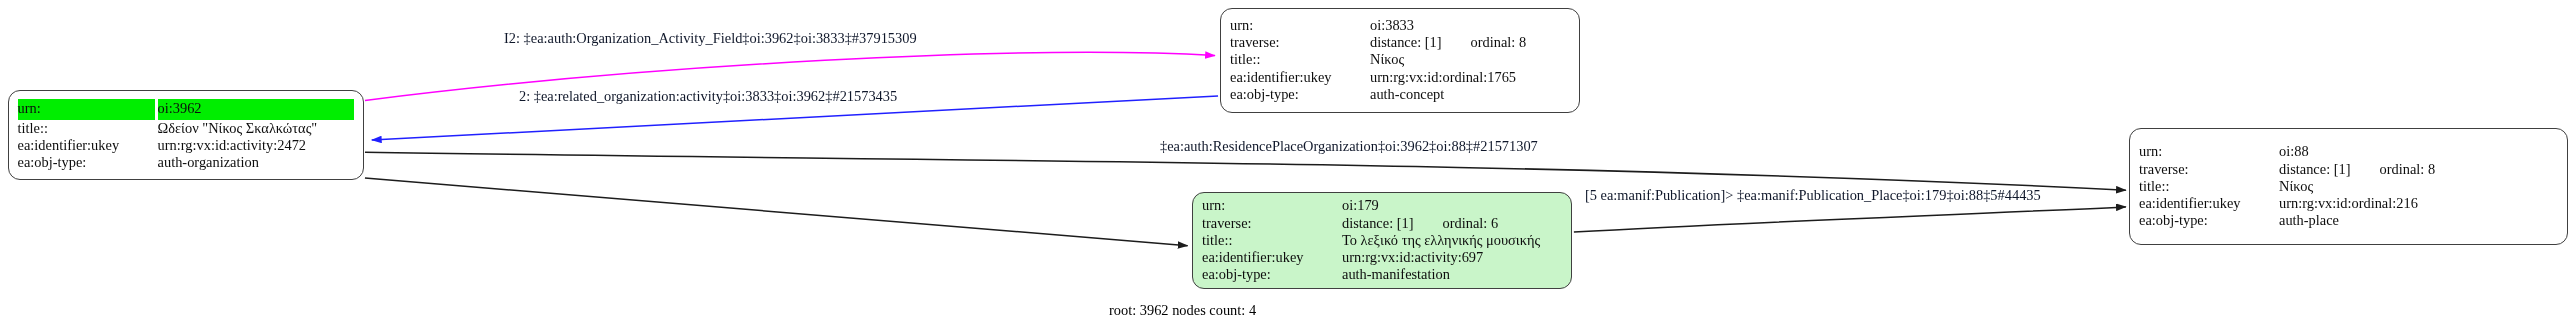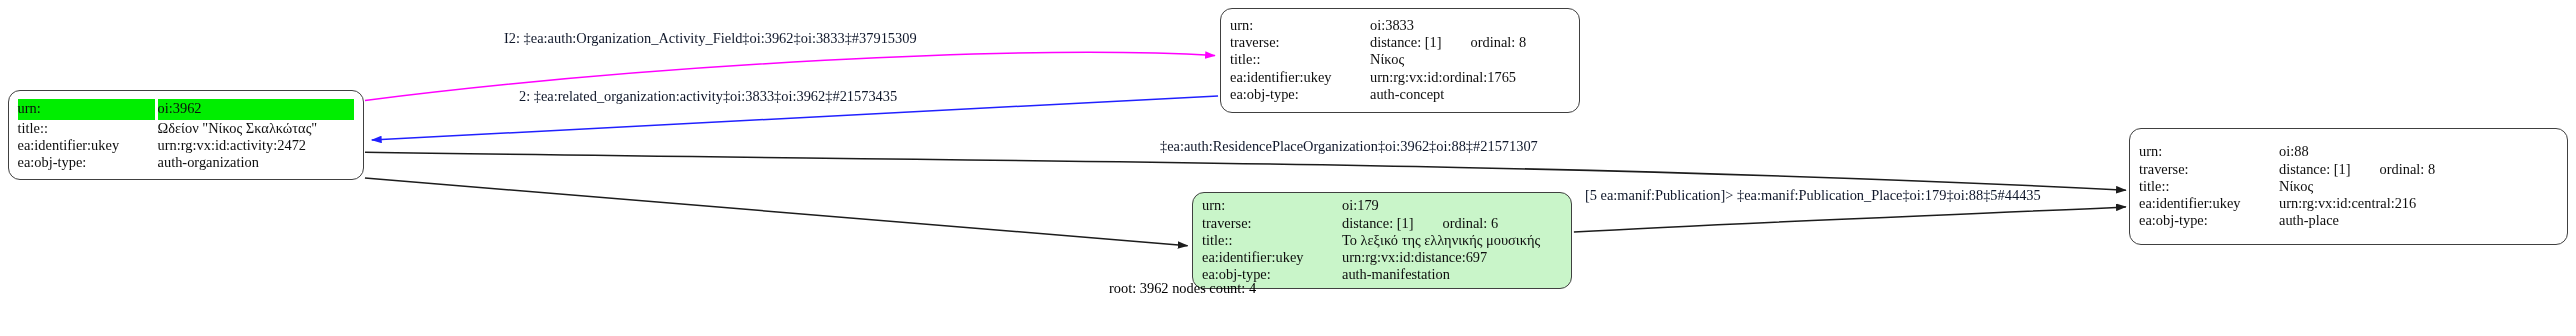--- a/index.html
+++ b/index.html
@@ -135,21 +135,21 @@
       <span class="k">traverse:</span>
       <span class="v">distance: [1]</span>
       <span class="v2">ordinal: 6</span>
     </div>
     <div class="row">
       <span class="k">title::</span>
       <span class="v">Το λεξικό της ελληνικής μουσικής</span>
     </div>
     <div class="row">
       <span class="k">ea:identifier:ukey</span>
-      <span class="v">urn:rg:vx:id:distance:697</span>
+      <span class="v">urn:rg:vx:id:activity:697</span>
     </div>
     <div class="row">
       <span class="k">ea:obj-type:</span>
       <span class="v">auth-manifestation</span>
     </div>
   </div>
 
   <div class="node" style="left:2129px;top:128px;width:439px;height:117px;">
     <div class="row">
       <span class="k">urn:</span>
@@ -159,24 +159,24 @@
       <span class="k">traverse:</span>
       <span class="v">distance: [1]</span>
       <span class="v2">ordinal: 8</span>
     </div>
     <div class="row">
       <span class="k">title::</span>
       <span class="v">Νίκος</span>
     </div>
     <div class="row">
       <span class="k">ea:identifier:ukey</span>
-      <span class="v">urn:rg:vx:id:central:216</span>
+      <span class="v">urn:rg:vx:id:ordinal:216</span>
     </div>
     <div class="row">
       <span class="k">ea:obj-type:</span>
       <span class="v">auth-place</span>
     </div>
   </div>
 
-  <div class="footer" style="left:1109px;top:280px;">root: 3962 nodes count: 4</div>
+  <div class="footer" style="left:1109px;top:302px;">root: 3962 nodes count: 4</div>
 
 </div>
 
 
 </body></html>

